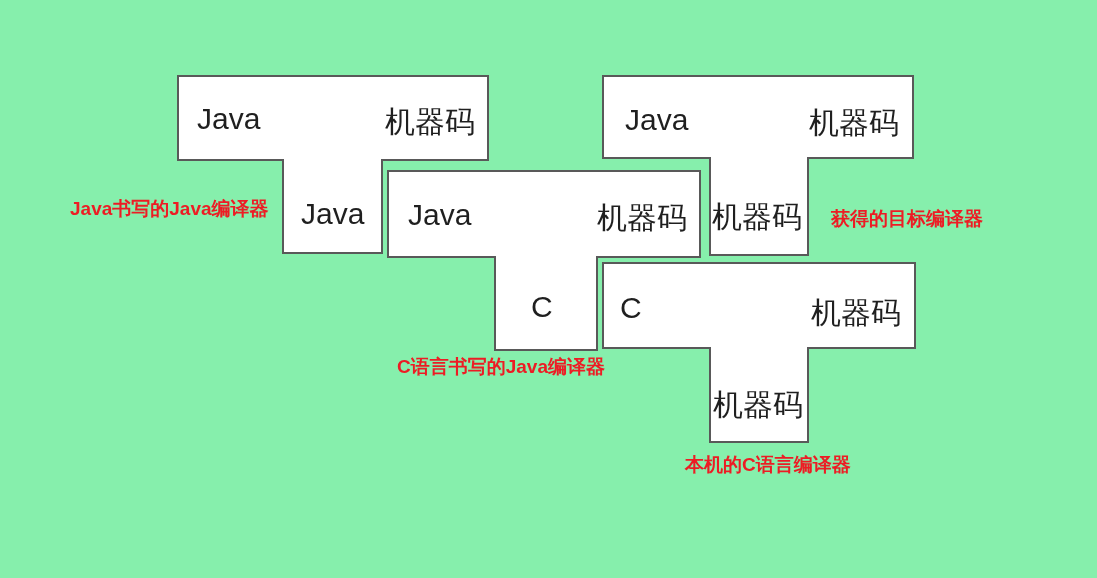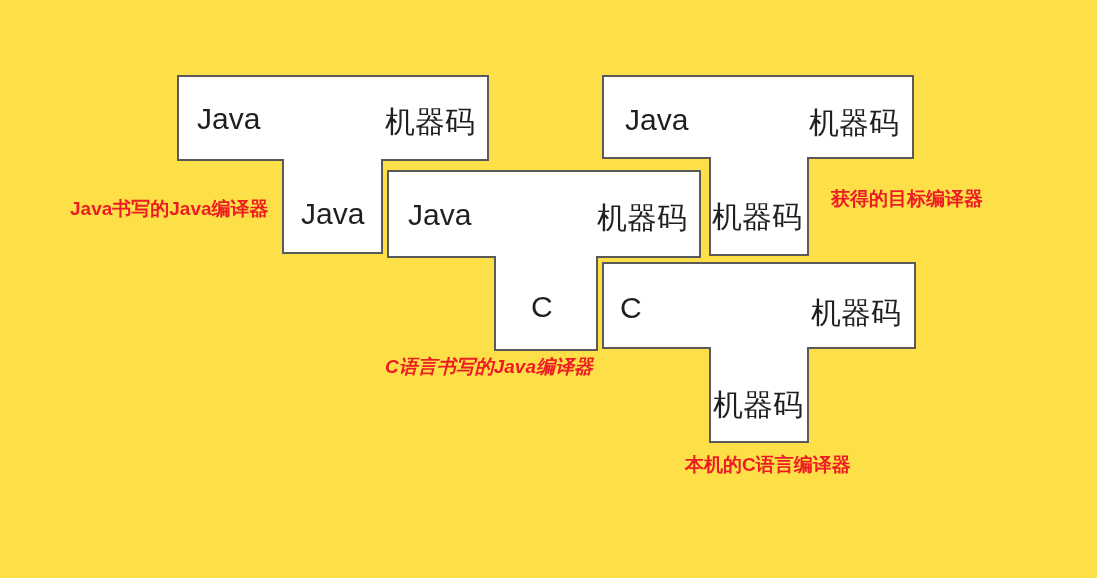--- a/index.html
+++ b/index.html
@@ -4,21 +4,21 @@
 <style>
   html, body {
     margin: 0;
     padding: 0;
     background: #ffffff;
   }
   .canvas {
     position: relative;
     width: 1097px;
     height: 578px;
-    background: #fde047;
+    background: #86efac;
     overflow: hidden;
     font-family: "Liberation Sans", "DejaVu Sans", sans-serif;
   }
   .canvas svg {
     position: absolute;
     left: 0;
     top: 0;
   }
   .t-shape {
     fill: #ffffff;
@@ -55,25 +55,25 @@
   </svg>
 
   <div class="lang" style="left:197px; top:101px;">Java</div>
   <div class="lang" style="left:385px; top:104px;">机器码</div>
   <div class="lang" style="left:301px; top:196px;">Java</div>
   <div class="red-label" style="left:70px; top:197px;">Java书写的Java编译器</div>
 
   <div class="lang" style="left:408px; top:197px;">Java</div>
   <div class="lang" style="left:597px; top:200px;">机器码</div>
   <div class="lang" style="left:531px; top:289px;">C</div>
-  <div class="red-label" style="left:385px; top:355px;font-style:italic;">C语言书写的Java编译器</div>
+  <div class="red-label" style="left:397px; top:355px;">C语言书写的Java编译器</div>
 
   <div class="lang" style="left:625px; top:102px;">Java</div>
   <div class="lang" style="left:809px; top:105px;">机器码</div>
   <div class="lang" style="left:712px; top:199px;">机器码</div>
-  <div class="red-label" style="left:831px; top:187px;">获得的目标编译器</div>
+  <div class="red-label" style="left:831px; top:207px;">获得的目标编译器</div>
 
   <div class="lang" style="left:620px; top:290px;">C</div>
   <div class="lang" style="left:811px; top:295px;">机器码</div>
   <div class="lang" style="left:713px; top:387px;">机器码</div>
   <div class="red-label" style="left:685px; top:453px;text-align:right;">本机的C语言编译器</div>
 
 </div>
 
 </body></html>

